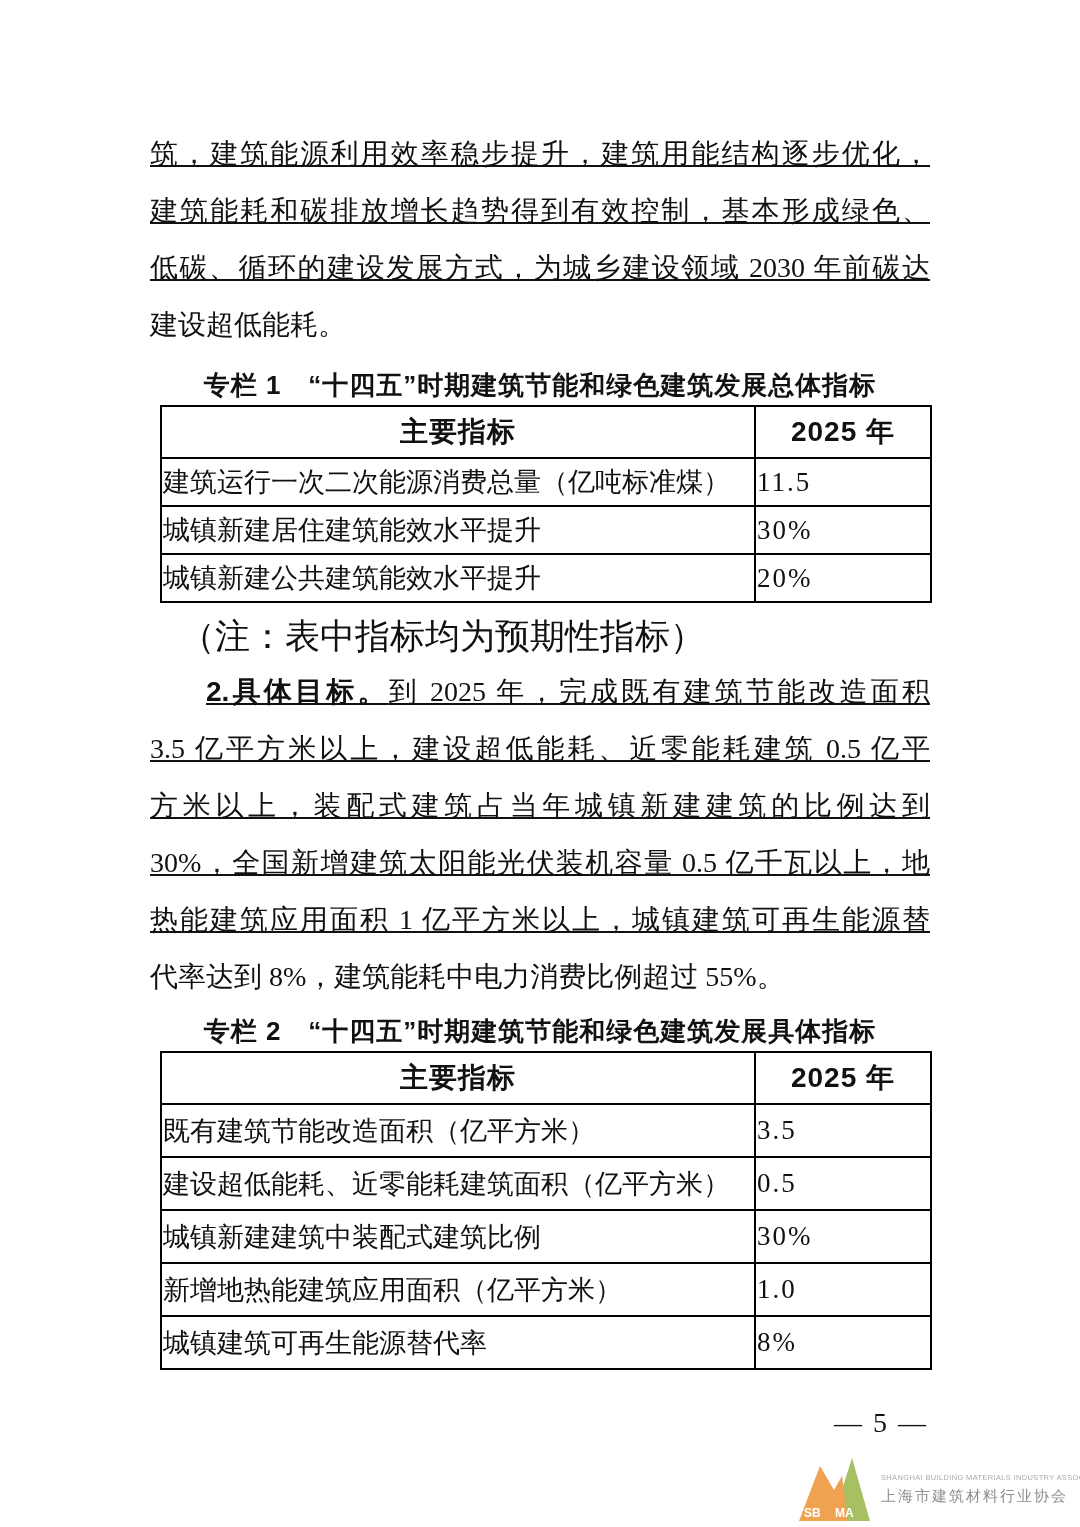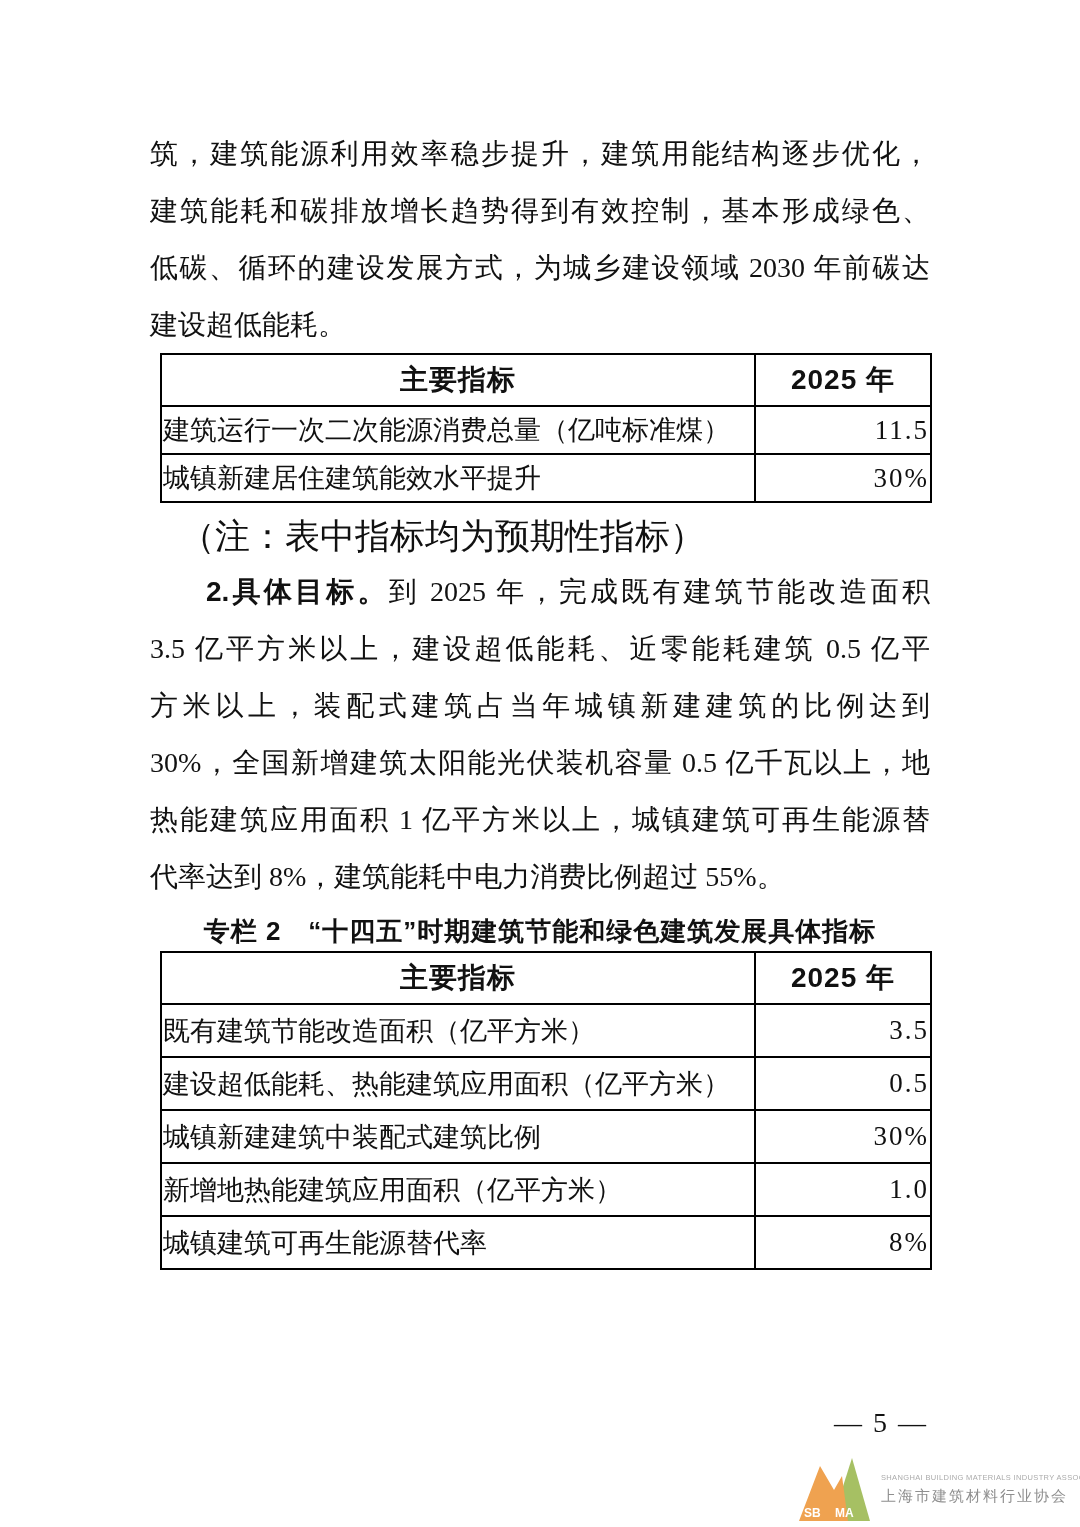--- a/index.html
+++ b/index.html
@@ -4,21 +4,21 @@
 <style>
   html,body { margin:0; padding:0; background:#ffffff; }
   .page {
     position:relative; width:1080px; height:1527px; background:#ffffff;
     overflow:hidden; color:#111;
     font-family:"Liberation Serif","DejaVu Serif",serif;
   }
   .content { position:absolute; left:150px; top:125px; width:780px; }
 
   .bodyline { font-size:28px; line-height:57px; height:57px; }
-  .jus { text-align:justify; text-align-last:justify; overflow:hidden; }
+  .jus { text-align:justify; text-align-last:justify; overflow:hidden;text-decoration:underline; }
   .indent1 { text-indent:56px; }
 
   .lead { font-family:"Liberation Sans","DejaVu Sans",sans-serif; font-weight:700; }
 
   .box-title {
     font-family:"Liberation Sans","DejaVu Sans",sans-serif; font-weight:700;
     font-size:26px; line-height:40px; text-align:center; margin-top:12px;
     letter-spacing:1px;
   }
 
@@ -28,21 +28,21 @@
   }
   .spec th, .spec td { border:2px solid #000; }
   .spec th {
     font-family:"Liberation Sans","DejaVu Sans",sans-serif;
     font-size:28px; font-weight:700; height:48px; text-align:center;
     letter-spacing:1px;
   }
   .spec td.ind {
     font-size:27px; white-space:nowrap; overflow:hidden;
   }
-  .spec td.val { text-align:right; font-size:27px; letter-spacing:2px; }
+  .spec td.val { text-align:left; font-size:27px; letter-spacing:2px; }
   .t1 td { height:44px; }
   .t2 td { height:49px; }
 
   .note { font-size:35px; line-height:40px; margin-top:14px; padding-left:30px; }
   .mt6 { margin-top:6px; }
 
   .page-number {
     position:absolute; top:1406px; right:152px;
     font-size:28px; line-height:34px; letter-spacing:2px;
   }
@@ -68,39 +68,44 @@
 <div class="page">
   <div class="content">
 
     <div>
       <div class="bodyline jus">筑，建筑能源利用效率稳步提升，建筑用能结构逐步优化，</div>
       <div class="bodyline jus">建筑能耗和碳排放增长趋势得到有效控制，基本形成绿色、</div>
       <div class="bodyline jus">低碳、循环的建设发展方式，为城乡建设领域 2030 年前碳达</div>
       <div class="bodyline">建设超低能耗。</div>
     </div>
 
+    <div class="box-title">专栏 1　“十四五”时期建筑节能和绿色建筑发展总体指标</div>
     <table class="spec t1">
       <colgroup>
           <col style="width:594px">
           <col style="width:176px">
         </colgroup>
       <thead>
         <tr>
           <th>主要指标</th>
           <th>2025 年</th>
         </tr>
       </thead>
       <tbody>
         <tr>
           <td class="ind">建筑运行一次二次能源消费总量（亿吨标准煤）</td>
           <td class="val">11.5</td>
         </tr>
         <tr>
           <td class="ind">城镇新建居住建筑能效水平提升</td>
           <td class="val">30%</td>
+        </tr>
+        <tr>
+          <td class="ind">城镇新建公共建筑能效水平提升</td>
+          <td class="val">20%</td>
         </tr>
       </tbody>
     </table>
 
     <div class="note">（注：表中指标均为预期性指标）</div>
 
     <div class="mt6">
       <div class="bodyline jus indent1"><span class="lead">2.具体目标。</span><span>到 2025 年，完成既有建筑节能改造面积</span></div>
       <div class="bodyline jus">3.5 亿平方米以上，建设超低能耗、近零能耗建筑 0.5 亿平</div>
       <div class="bodyline jus">方米以上，装配式建筑占当年城镇新建建筑的比例达到</div>
@@ -120,21 +125,21 @@
           <th>主要指标</th>
           <th>2025 年</th>
         </tr>
       </thead>
       <tbody>
         <tr>
           <td class="ind">既有建筑节能改造面积（亿平方米）</td>
           <td class="val">3.5</td>
         </tr>
         <tr>
-          <td class="ind">建设超低能耗、热能建筑应用面积（亿平方米）</td>
+          <td class="ind">建设超低能耗、近零能耗建筑面积（亿平方米）</td>
           <td class="val">0.5</td>
         </tr>
         <tr>
           <td class="ind">城镇新建建筑中装配式建筑比例</td>
           <td class="val">30%</td>
         </tr>
         <tr>
           <td class="ind">新增地热能建筑应用面积（亿平方米）</td>
           <td class="val">1.0</td>
         </tr>

